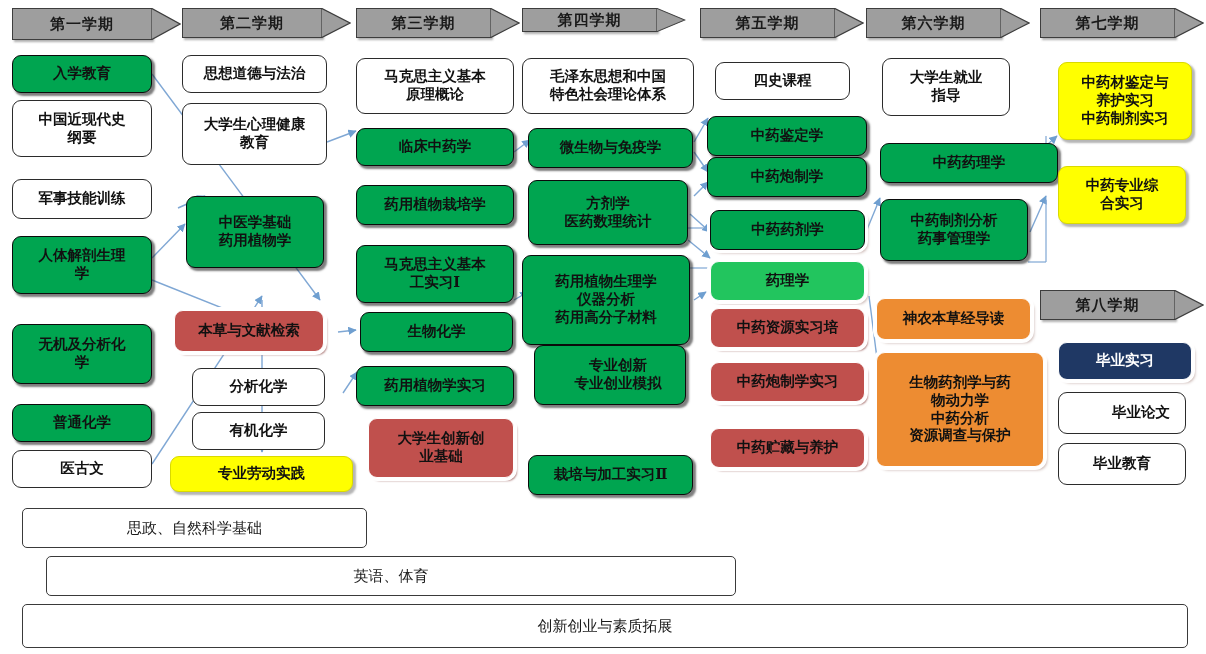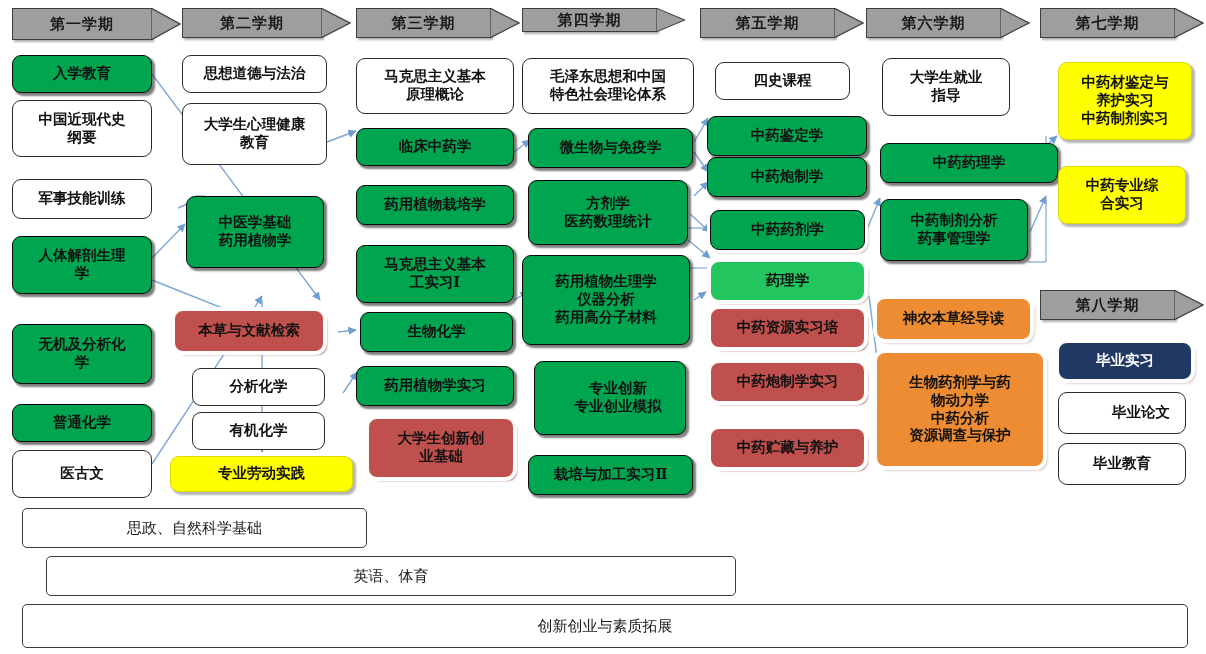--- a/index.html
+++ b/index.html
@@ -178,21 +178,21 @@
       </div>
       <div class="box b-green sh-dark" style="left: 12px; top: 55px; width: 140px; height: 38px;"><span>入学教育</span></div>
       <div class="box b-white" style="left: 12px; top: 100px; width: 140px; height: 57px;"><span>中国近现代史
 纲要</span></div>
       <div class="box b-white" style="left: 12px; top: 179px; width: 140px; height: 40px;"><span>军事技能训练</span></div>
       <div class="box b-green sh-dark" style="left: 12px; top: 236px; width: 140px; height: 58px;"><span>人体解剖生理
 学</span></div>
       <div class="box b-green sh-dark" style="left: 12px; top: 324px; width: 140px; height: 60px;"><span>无机及分析化
 学</span></div>
       <div class="box b-green sh-dark" style="left: 12px; top: 404px; width: 140px; height: 38px;"><span>普通化学</span></div>
-      <div class="box b-white" style="left: 12px; top: 450px; width: 140px; height: 48px; align-items: center;"><span>医古文</span></div>
+      <div class="box b-white" style="left: 12px; top: 450px; width: 140px; height: 38px; align-items: center;"><span>医古文</span></div>
       <div class="box b-white" style="left: 182px; top: 55px; width: 145px; height: 38px;"><span>思想道德与法治</span></div>
       <div class="box b-white" style="left: 182px; top: 103px; width: 145px; height: 62px;"><span>大学生心理健康
 教育</span></div>
       <div class="box b-green sh-dark" style="left: 186px; top: 196px; width: 138px; height: 72px;"><span>中医学基础
 药用植物学</span></div>
       <div class="box b-red sh-red" style="left: 174px; top: 310px; width: 150px; height: 42px; text-align: right;"><span>本草与文献检索</span></div>
       <div class="box b-white" style="left: 192px; top: 368px; width: 133px; height: 38px;"><span>分析化学</span></div>
       <div class="box b-white" style="left: 192px; top: 412px; width: 133px; height: 38px;"><span>有机化学</span></div>
       <div class="box b-yellow sh-yellow" style="left: 170px; top: 456px; width: 183px; height: 36px;"><span>专业劳动实践</span></div>
       <div class="box b-white" style="left: 356px; top: 58px; width: 158px; height: 56px;"><span>马克思主义基本
@@ -206,21 +206,21 @@
       <div class="box b-red sh-red" style="left: 368px; top: 418px; width: 146px; height: 60px;"><span>大学生创新创
 业基础</span></div>
       <div class="box b-white" style="left: 522px; top: 58px; width: 172px; height: 56px;"><span>毛泽东思想和中国
 特色社会理论体系</span></div>
       <div class="box b-green sh-dark" style="left: 528px; top: 128px; width: 165px; height: 40px;"><span>微生物与免疫学</span></div>
       <div class="box b-green sh-dark" style="left: 528px; top: 180px; width: 160px; height: 65px;"><span>方剂学
 医药数理统计</span></div>
       <div class="box b-green sh-dark" style="left: 522px; top: 255px; width: 168px; height: 90px;"><span>药用植物生理学
 仪器分析
 药用高分子材料</span></div>
-      <div class="box b-green sh-dark" style="left: 534px; top: 361px; width: 152px; height: 74px; padding-left: 20px;"><span>专业创新
+      <div class="box b-green sh-dark" style="left: 534px; top: 345px; width: 152px; height: 60px; padding-left: 20px;"><span>专业创新
 专业创业模拟</span></div>
       <div class="box b-green sh-dark" style="left: 528px; top: 455px; width: 165px; height: 40px;"><span>栽培与加工实习Ⅱ</span></div>
       <div class="box b-white" style="left: 715px; top: 62px; width: 135px; height: 38px;"><span>四史课程</span></div>
       <div class="box b-green sh-dark" style="left: 707px; top: 116px; width: 160px; height: 40px;"><span>中药鉴定学</span></div>
       <div class="box b-green sh-dark" style="left: 707px; top: 157px; width: 160px; height: 40px;"><span>中药炮制学</span></div>
       <div class="box b-green sh-lite" style="left: 710px; top: 210px; width: 155px; height: 40px;"><span>中药药剂学</span></div>
       <div class="box b-lgreen sh-lite" style="left: 710px; top: 261px; width: 155px; height: 40px;"><span>药理学</span></div>
       <div class="box b-red sh-red" style="left: 710px; top: 308px; width: 155px; height: 40px;"><span>中药资源实习培</span></div>
       <div class="box b-red sh-red" style="left: 710px; top: 362px; width: 155px; height: 40px;"><span>中药炮制学实习</span></div>
       <div class="box b-red sh-red" style="left: 710px; top: 428px; width: 155px; height: 40px;"><span>中药贮藏与养护</span></div>

